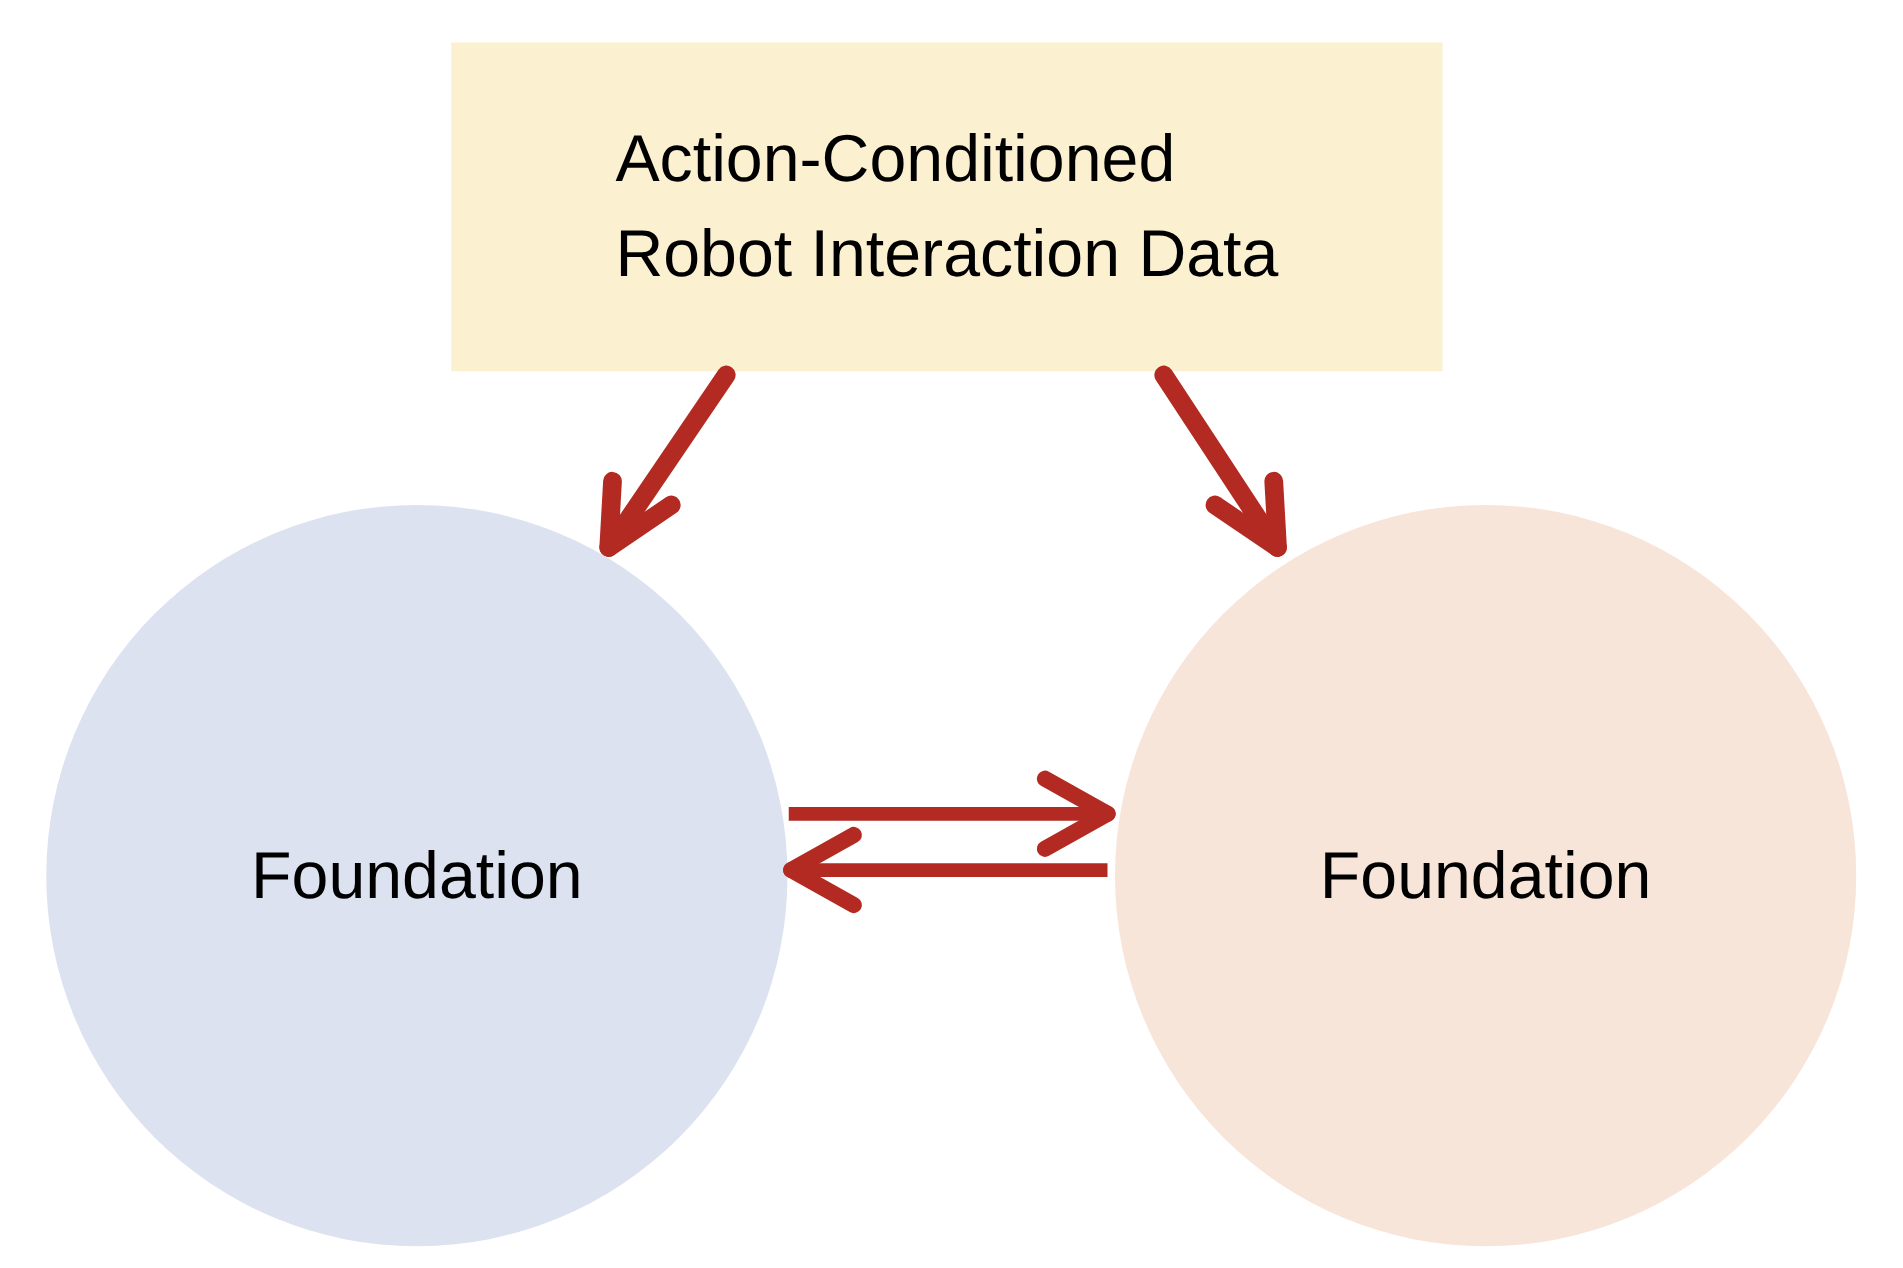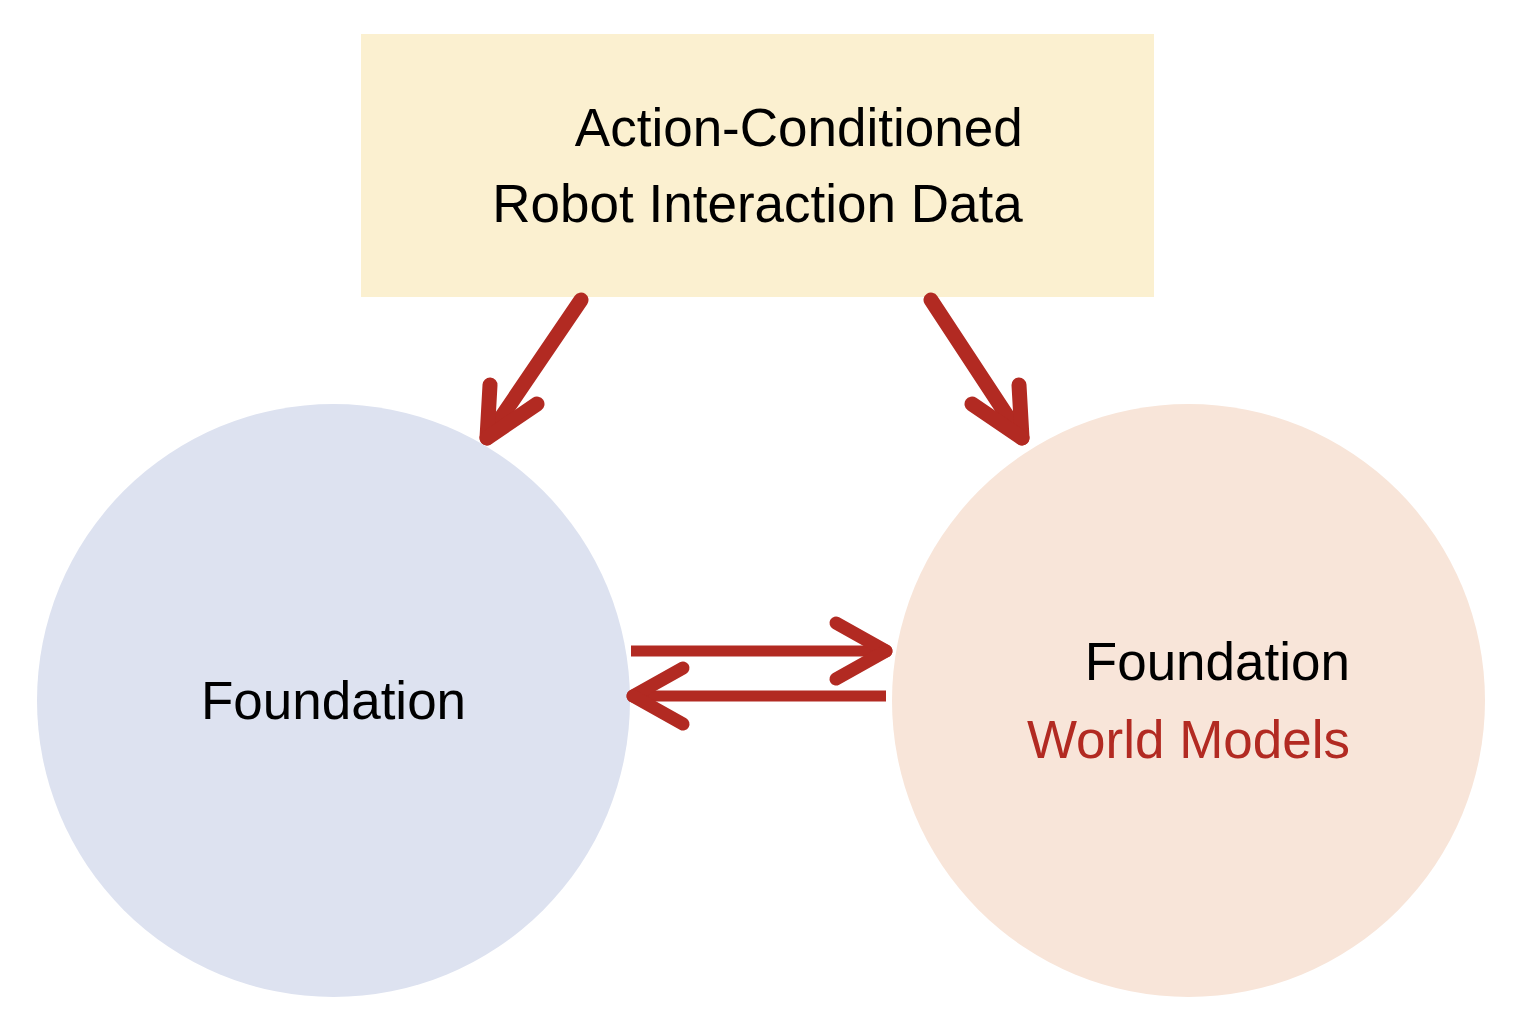--- a/index.html
+++ b/index.html
@@ -28,21 +28,21 @@
     background: #FBF0D0;
     display: flex;
     align-items: center;
     justify-content: center;
     box-sizing: border-box;
   }
   .data-box-label {
     font-size: 53px;
     line-height: 76px;
     color: #000000;
-    text-align: right;
+    text-align: left;
     white-space: pre-line;
     letter-spacing: 0px;
   }
   
   .node-circle {
     position: absolute;
     border-radius: 50%;
     display: flex;
     align-items: center;
     justify-content: center;
@@ -93,21 +93,20 @@
 
   <div class="node-circle" id="circle-policy">
     <div class="node-label">
       <div>Foundation</div>
     </div>
   </div>
 
   <div class="node-circle" id="circle-world">
     <div class="node-label">
       <div>Foundation</div>
-      <div class="line-accent">World Models</div>
     </div>
   </div>
 
   <svg id="arrow-layer" viewBox="0 0 1522 1014">
 
     <g>
       <line x1="581" y1="300" x2="492" y2="431" stroke="#B22A22" stroke-width="15" stroke-linecap="round"></line>
       <line x1="487" y1="438" x2="490" y2="385" stroke="#B22A22" stroke-width="15" stroke-linecap="round"></line>
       <line x1="487" y1="438" x2="537" y2="404" stroke="#B22A22" stroke-width="15" stroke-linecap="round"></line>
     </g>

